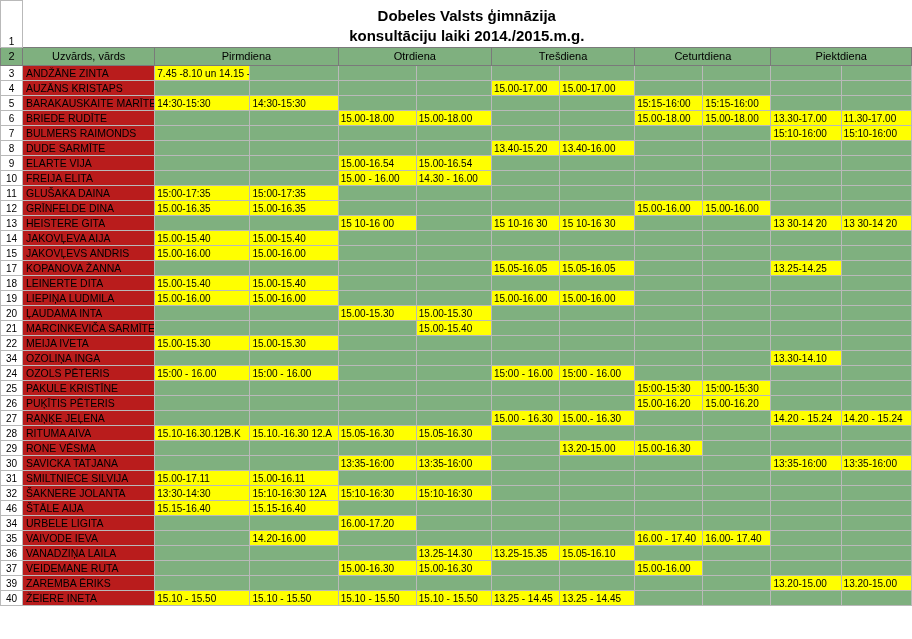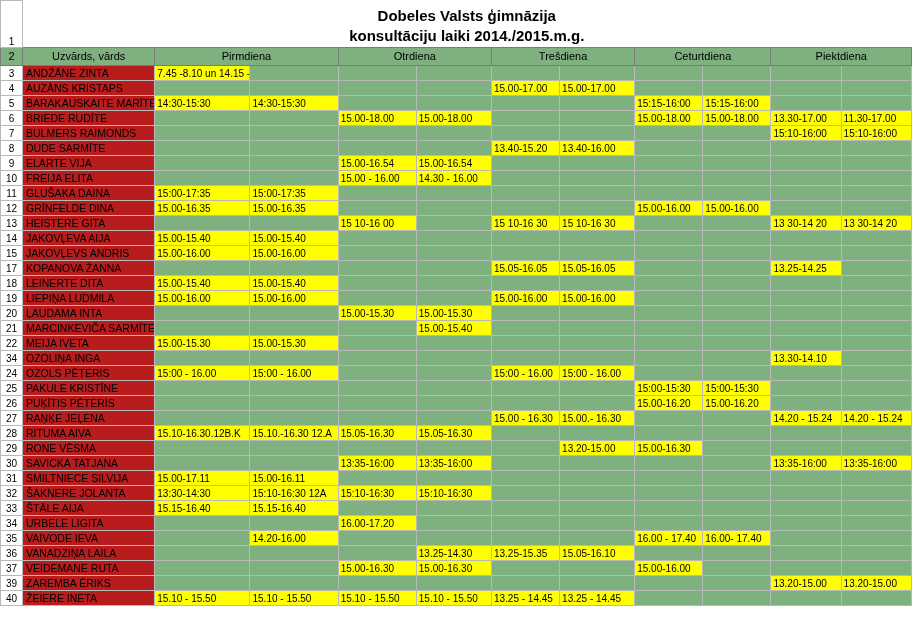--- a/index.html
+++ b/index.html
@@ -512,21 +512,21 @@
           <td class="cellv yel">15:10-16:30</td>
           <td class="cellv yel">15:10-16:30</td>
           <td class="cellv grn"></td>
           <td class="cellv grn"></td>
           <td class="cellv grn"></td>
           <td class="cellv grn"></td>
           <td class="cellv grn"></td>
           <td class="cellv grn"></td>
         </tr>
         <tr>
-          <td class="gut">33</td>
+          <td class="gut">46</td>
           <td class="name-col">ŠTĀLE AIJA</td>
           <td class="cellv yel">15.15-16.40</td>
           <td class="cellv yel">15.15-16.40</td>
           <td class="cellv grn"></td>
           <td class="cellv grn"></td>
           <td class="cellv grn"></td>
           <td class="cellv grn"></td>
           <td class="cellv grn"></td>
           <td class="cellv grn"></td>
           <td class="cellv grn"></td>

